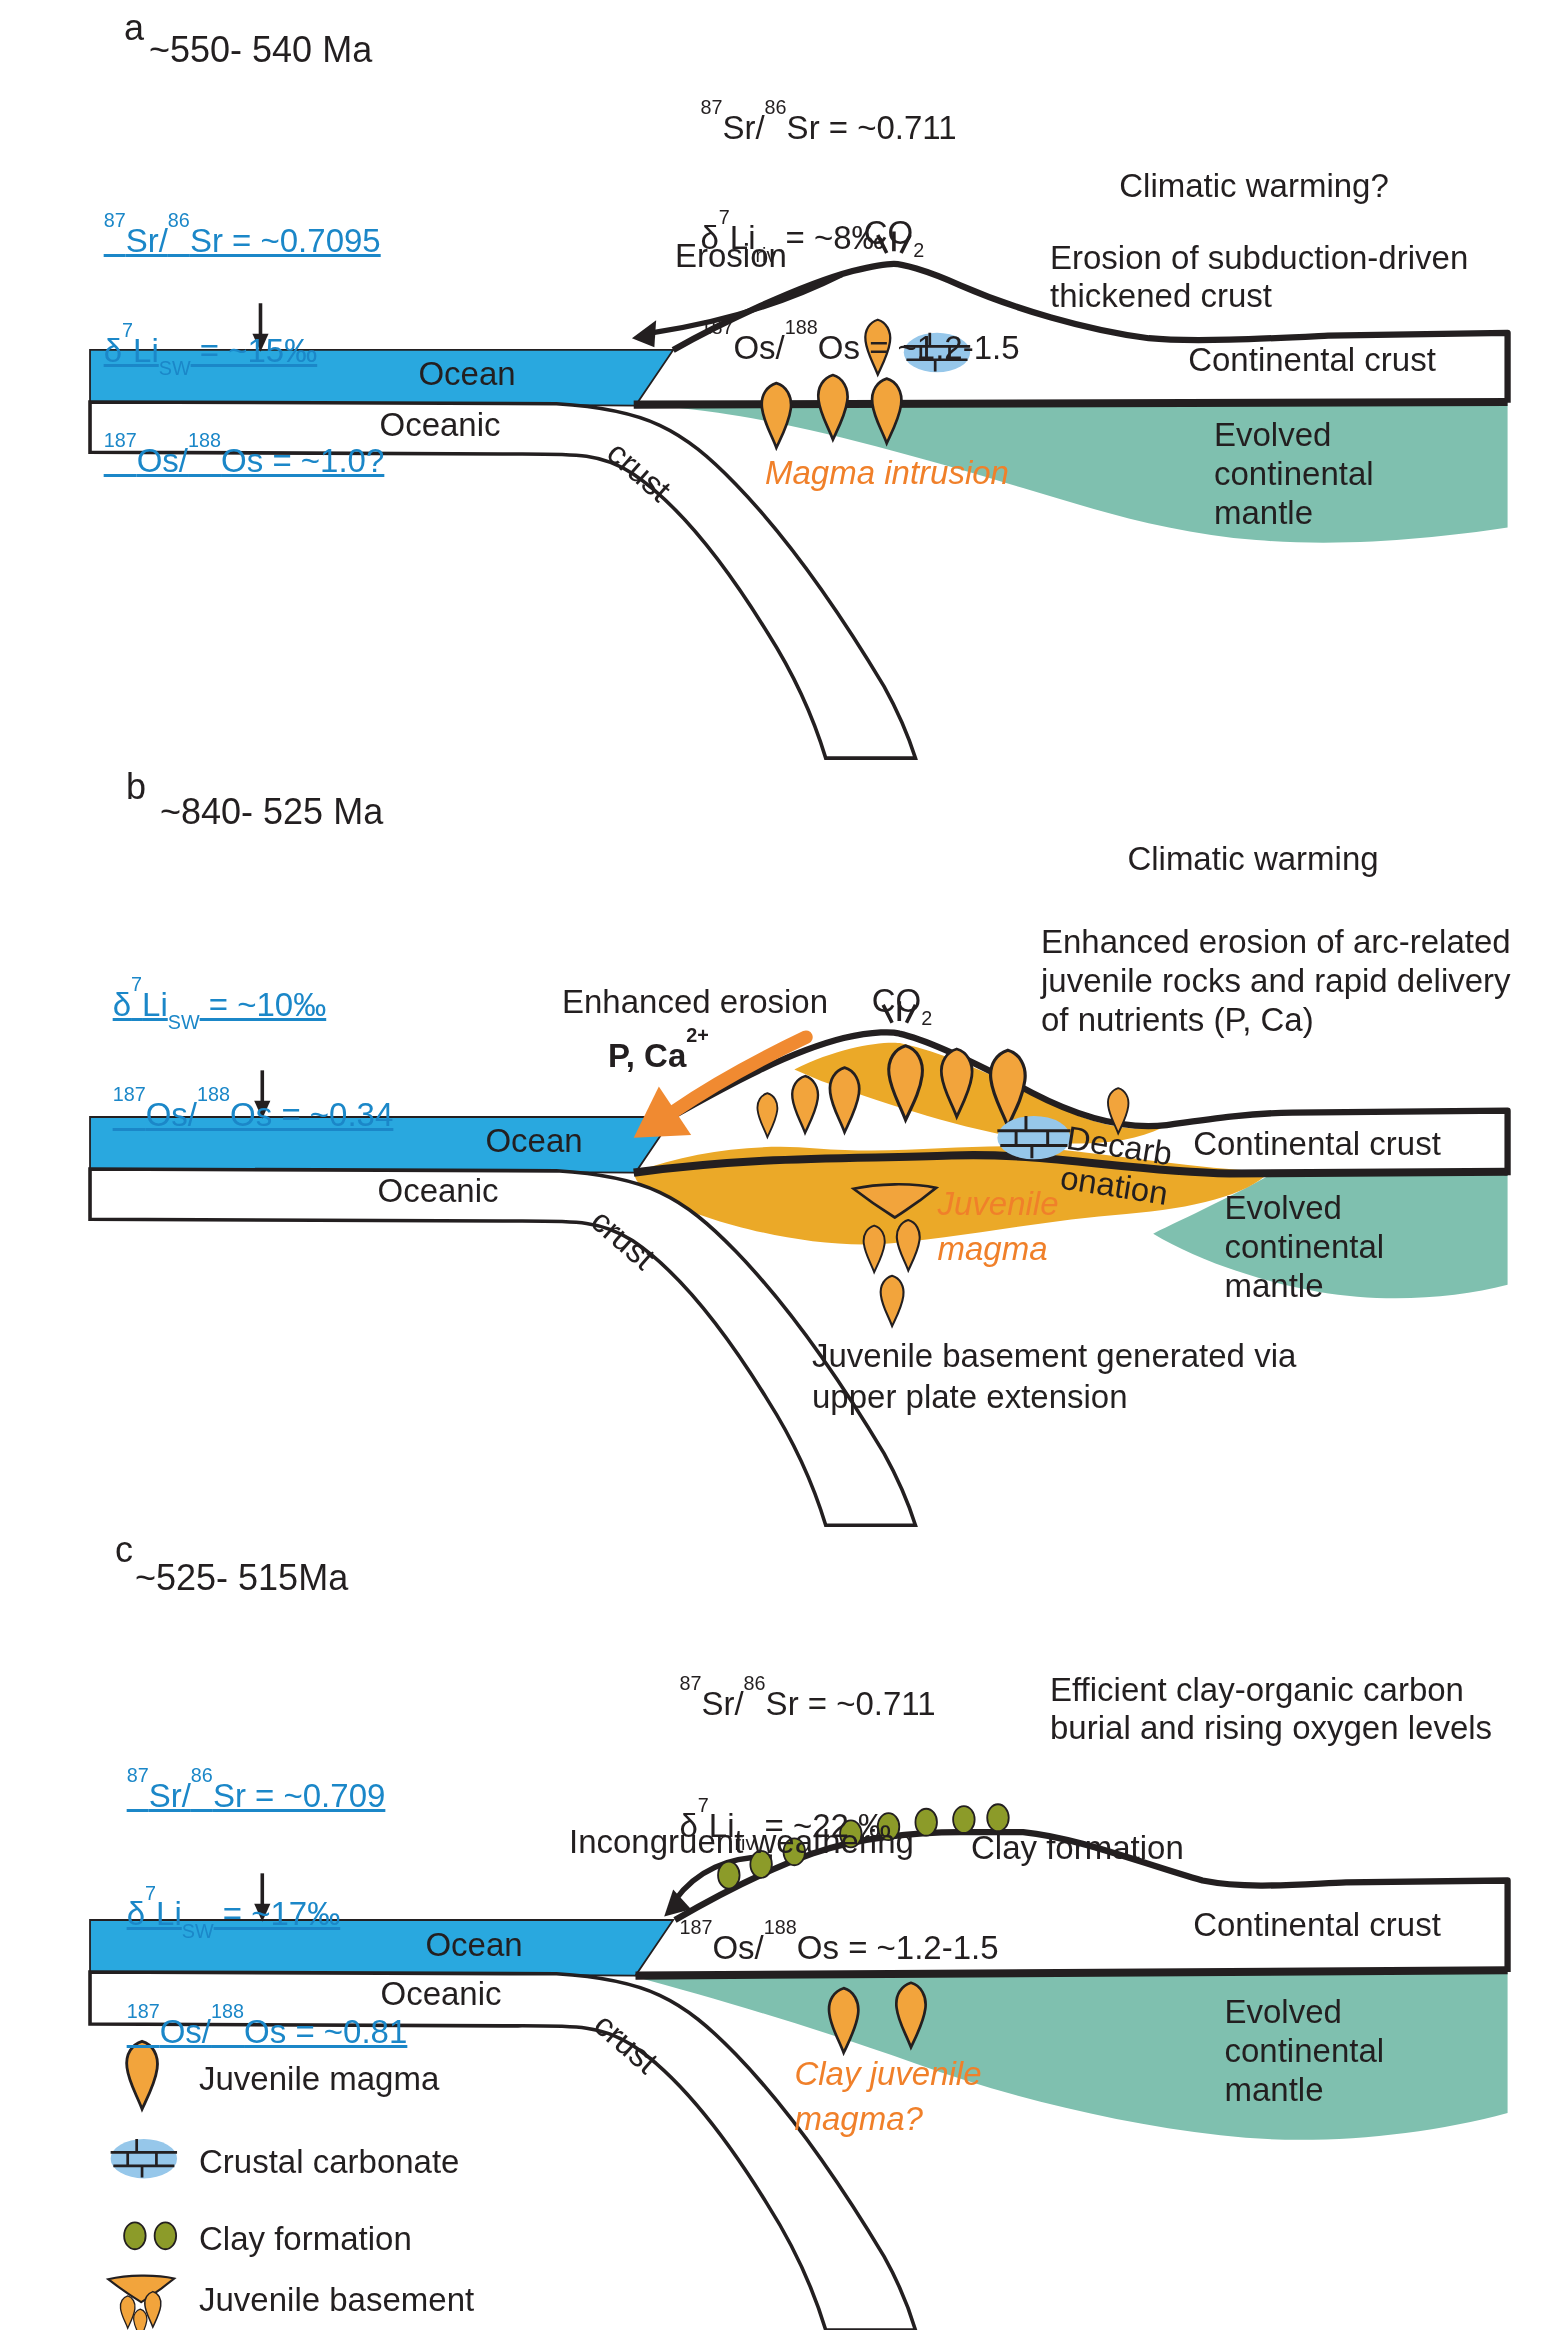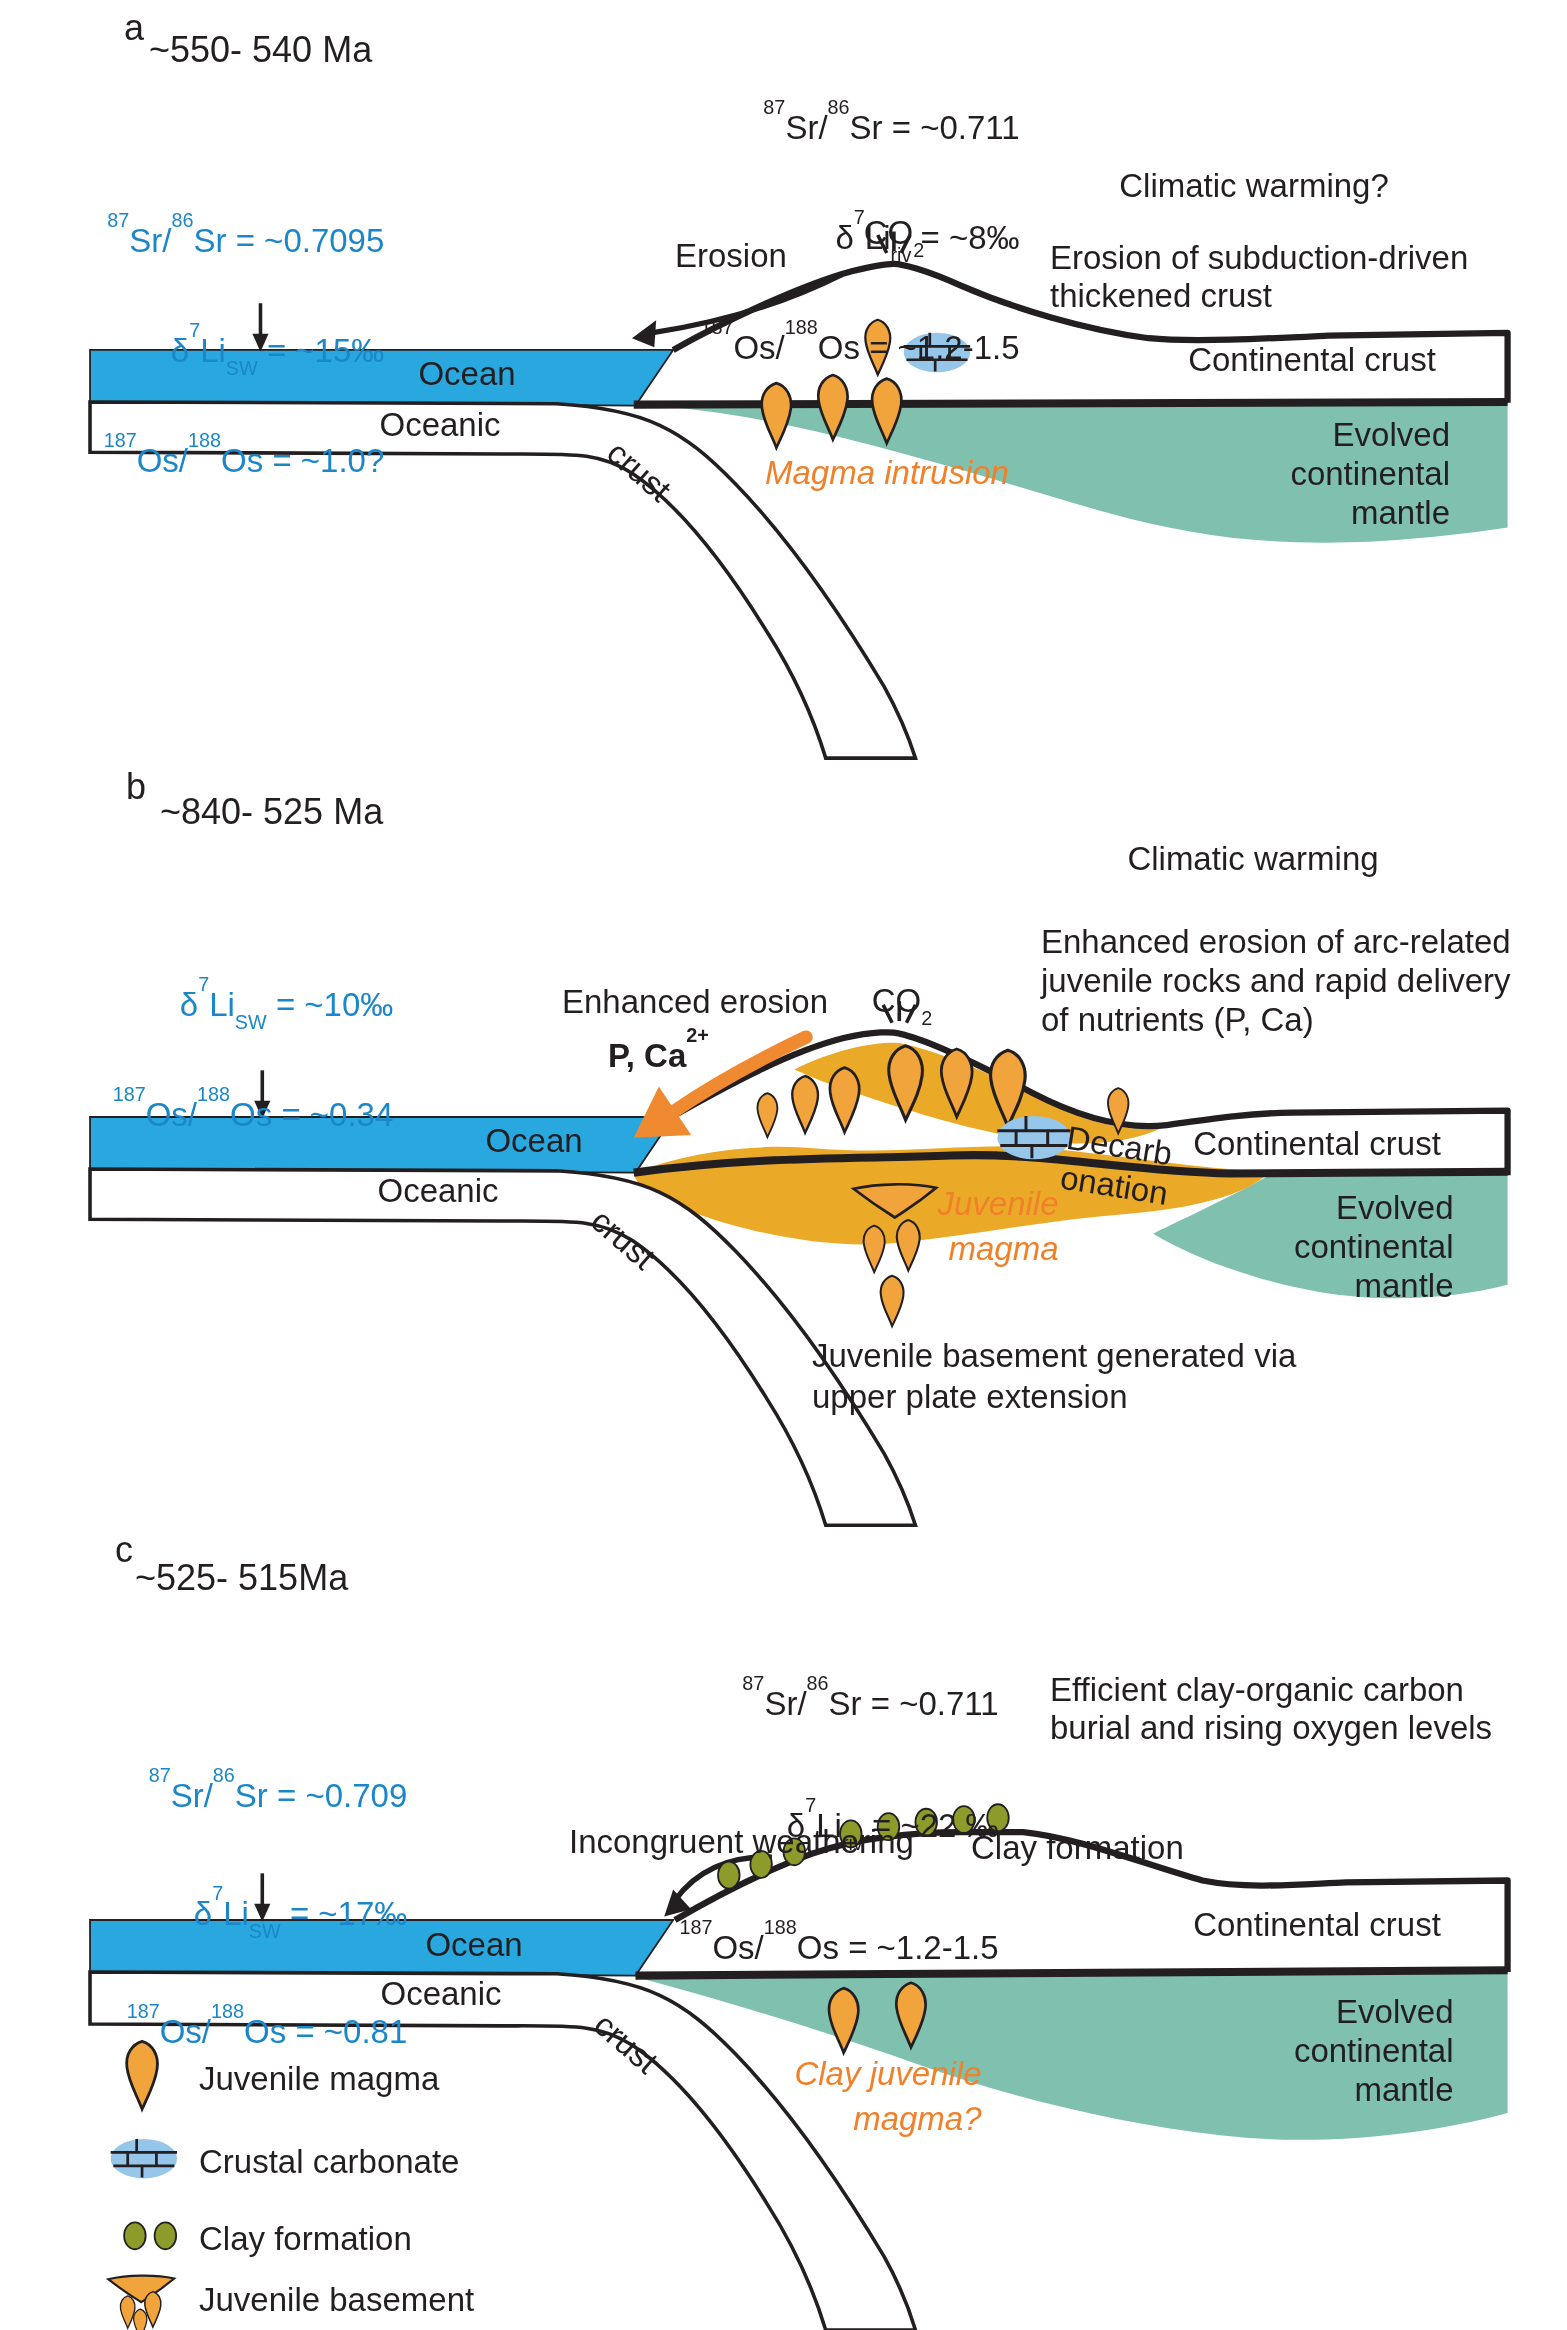--- a/index.html
+++ b/index.html
@@ -1,22 +1,22 @@
 <!DOCTYPE html>
 <html style="font-size:14.4px"><head>
 <meta charset="utf-8">
 <style>
   html,body{margin:0;padding:0;background:#ffffff;}
   #fig{position:relative;width:1568px;height:2330px;background:#ffffff;overflow:hidden;
        font-family:"Liberation Sans",sans-serif;}
   #art{position:absolute;left:0;top:0;}
   .t{position:absolute;font-size:33px;color:#231f20;white-space:pre-line;line-height:38px;
      font-family:"Liberation Sans",sans-serif;}
-  .ctr{transform:translateX(-50%);text-align:right;}
-  .blue{color:#1b87c8;}
+  .ctr{transform:translateX(-50%);text-align:left;}
+  .blue{color:#1b87c8;text-decoration:underline;}
   .org{color:#f0802a;font-style:italic;}
   .bold{font-weight:bold;}
   .big{font-size:36px;}
   .iso{line-height:55px;}
   .rot41{transform:rotate(41deg);transform-origin:0 50%;}
   .rot9{transform:rotate(9deg);transform-origin:0 0;}
   sup,sub{font-size:60%;line-height:0;position:relative;}
   sup{top:-0.68em;}
   sub{top:0.26em;}
   .magma{fill:#f2a43c;stroke:#231f20;stroke-width:3;}

